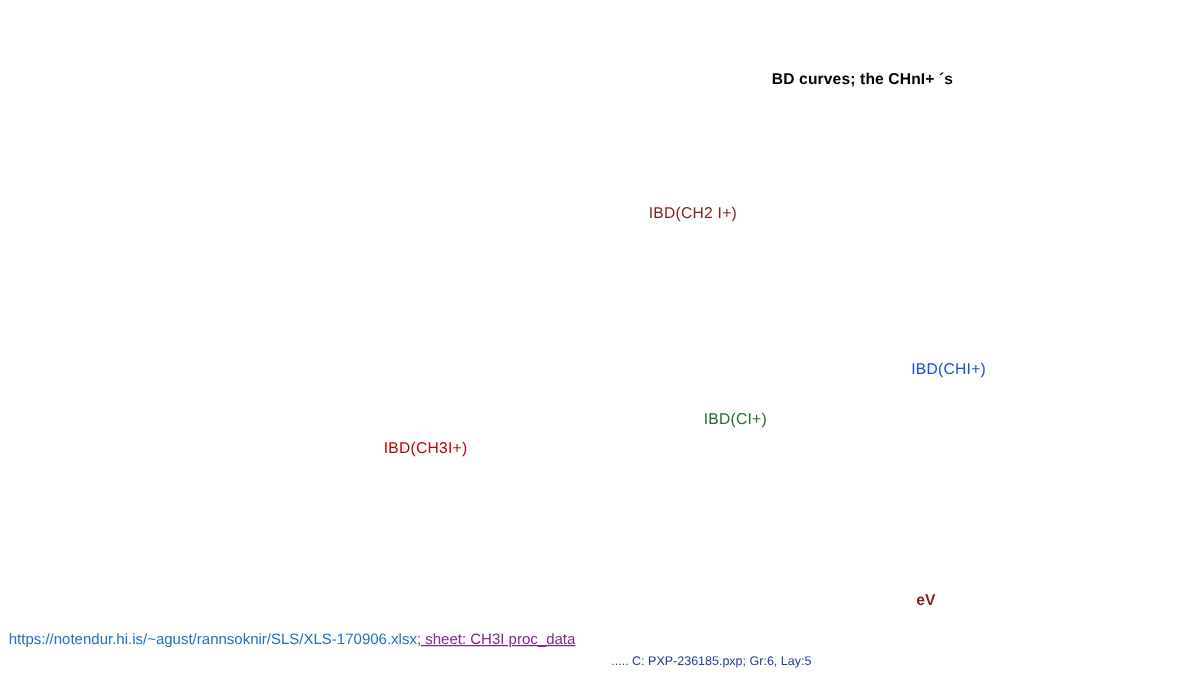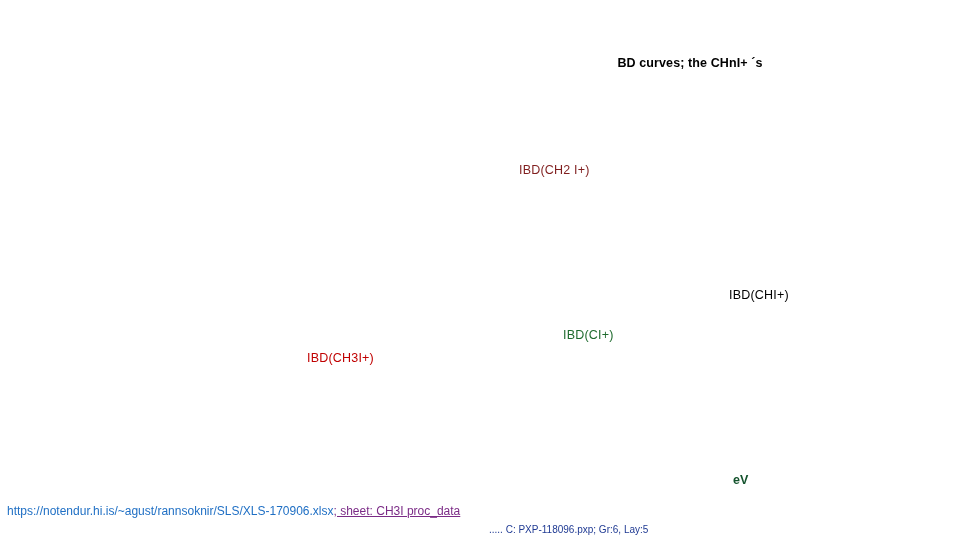--- a/index.html
+++ b/index.html
@@ -42,31 +42,31 @@
     background: #ffffff;
   }
 
   
   .series-label {
     font-size: 12.5px;
     font-weight: normal;
     letter-spacing: 0.2px;
   }
   #label-ch2i  { left: 519px; top: 163px; color: #7f1d1d; }
-  #label-chi   { left: 729px; top: 288px; color: #000000; }
+  #label-chi   { left: 729px; top: 288px; color: #1d4ed8; }
   #label-ci    { left: 563px; top: 328px; color: #1F6B2E; text-align: center; }
   #label-ch3i  { left: 307px; top: 351px; color: #C00000; }
 
   
   #axis-unit-ev {
     left: 733px;
     top: 473px;
     font-size: 12.5px;
     font-weight: bold;
-    color: #14532d;
+    color: #7f1d1d;
   }
 
   
   #source-link {
     left: 7px;
     top: 504px;
     font-size: 12px;
     color: #1F6FC4;
   }
   #source-link .visited { color: #7B2B86; text-decoration: underline; }
@@ -89,15 +89,15 @@
 
   <div class="abs series-label" id="label-ch2i">IBD(CH2 I+)</div>
   <div class="abs series-label" id="label-chi">IBD(CHI+)</div>
   <div class="abs series-label" id="label-ci">IBD(CI+)</div>
   <div class="abs series-label" id="label-ch3i">IBD(CH3I+)</div>
 
   <div class="abs" id="axis-unit-ev">eV</div>
 
   <div class="abs" id="source-link"><span>https://notendur.hi.is/~agust/rannsoknir/SLS/XLS-170906.xlsx</span><span class="visited">; sheet: CH3I proc_data</span></div>
 
-  <div class="abs" id="file-ref">..... C: PXP-118096.pxp; Gr:6, Lay:5</div>
+  <div class="abs" id="file-ref">..... C: PXP-236185.pxp; Gr:6, Lay:5</div>
 
 </div>
 
 </body></html>

